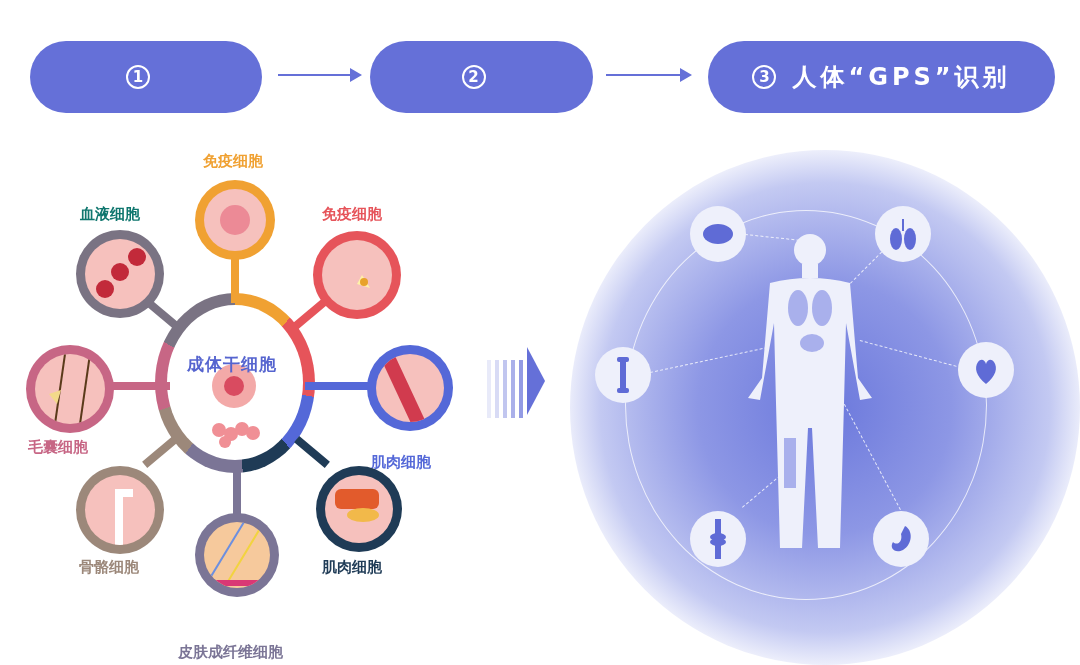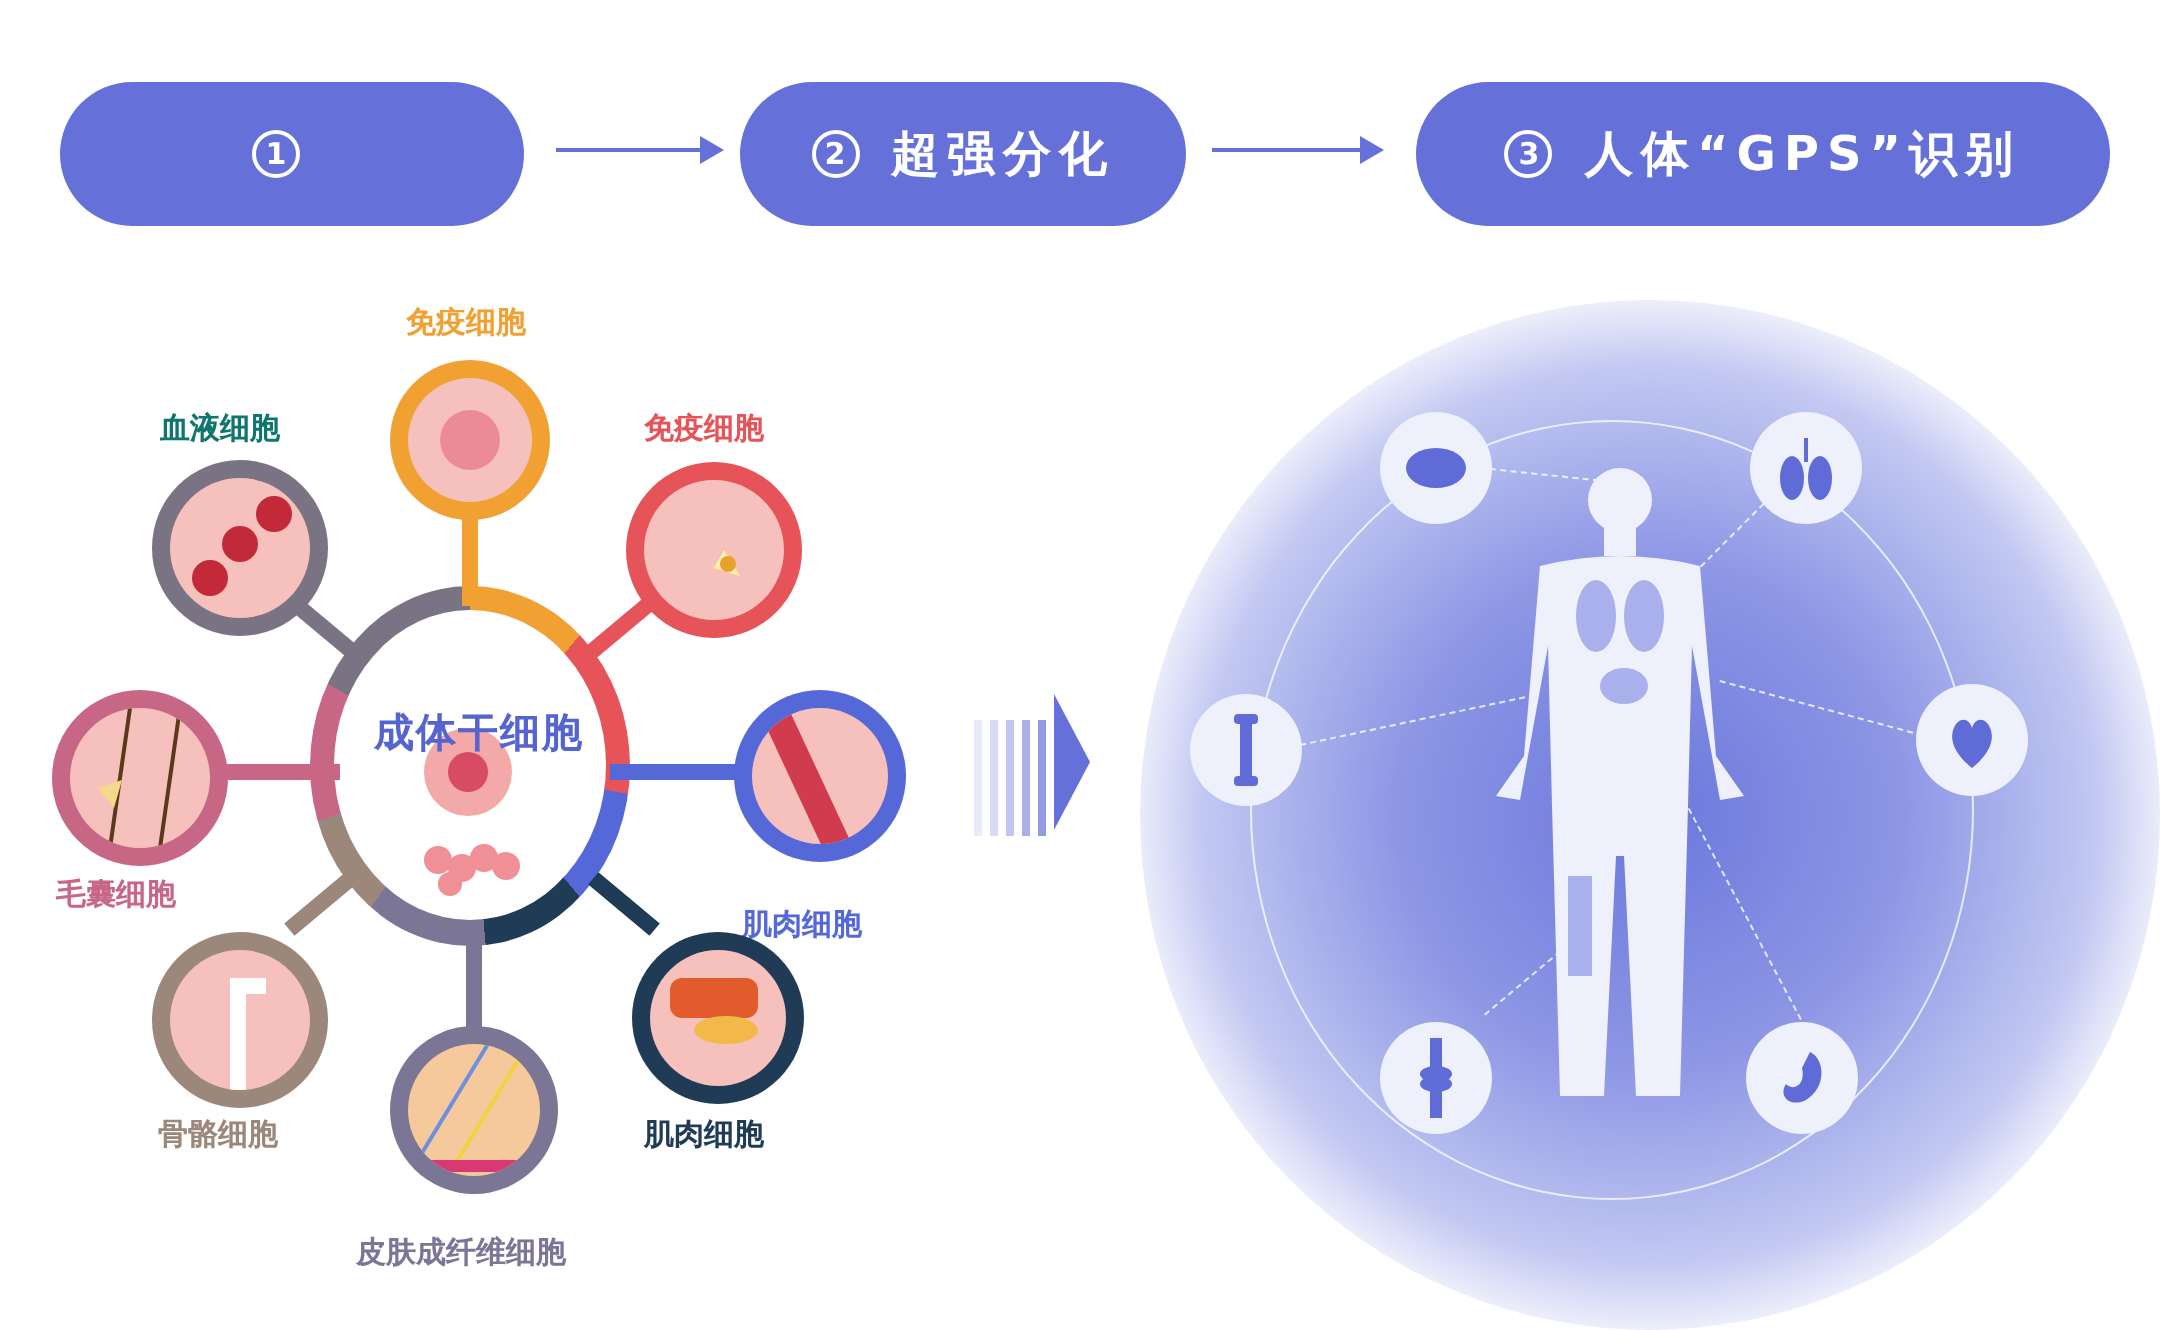--- a/index.html
+++ b/index.html
@@ -25,21 +25,21 @@
   .cell-node { position: absolute; border-radius: 50%; }
   .cell-node .inner { position: absolute; inset: 9px; border-radius: 50%; background: #f6c1bd; overflow: hidden; }
   .cell-label { position: absolute; font-size: 15px; font-weight: bold; white-space: nowrap; }
 
   .core {
     position: absolute; left: 167px; top: 305px; width: 136px; height: 155px; border-radius: 50%;
     background: #ffffff;
   }
   .core-ring { position: absolute; left: 155px; top: 293px; width: 160px; height: 180px; border-radius: 50%;
     background: conic-gradient(#f0a132 0 40deg, #e6545a 40deg 100deg, #5468d8 100deg 140deg, #1f3b56 140deg 175deg, #7b7596 175deg 215deg, #9c887a 215deg 250deg, #c76685 250deg 300deg, #7a7383 300deg 360deg); }
-  .core-title { position: absolute; left: 187px; top: 353px; font-size: 20px; font-weight: bold; color: #5564cf; letter-spacing: 1px; }
+  .core-title { position: absolute; left: 187px; top: 353px; font-size: 17px; font-weight: bold; color: #5564cf; letter-spacing: 1px; }
 
   .stripes { position: absolute; left: 487px; top: 360px; display: flex; gap: 4px; }
   .stripes span { width: 4px; height: 58px; background: #6570d8; }
   .tri { position: absolute; left: 527px; top: 347px; border-left: 18px solid #6570d8; border-top: 34px solid transparent; border-bottom: 34px solid transparent; }
 
   .glow { position: absolute; left: 570px; top: 150px; width: 510px; height: 515px; border-radius: 50%;
     background: radial-gradient(circle at 50% 50%, #6b78dc 0%, #8d97e5 35%, #c3c9f2 62%, rgba(255,255,255,0) 75%); }
   .orbit { position: absolute; left: 625px; top: 210px; width: 362px; height: 390px; border-radius: 50%; border: 1.5px solid rgba(255,255,255,0.75); }
   .organ { position: absolute; width: 56px; height: 56px; border-radius: 50%; background: #eef0fb;
     display: flex; align-items: center; justify-content: center; }
@@ -47,21 +47,20 @@
 </style>
 </head>
 <body>
 
 <div class="step-pill" style="left:30px;width:232px;">
   <span class="num">1</span>
 </div>
 <div class="arrow" style="left:278px;width:80px;"></div>
 <div class="step-pill" style="left:370px;width:223px;">
   <span class="num">2</span>
-  <span>超强分化</span>
 </div>
 <div class="arrow" style="left:606px;width:82px;"></div>
 <div class="step-pill" style="left:708px;width:347px;">
   <span class="num">3</span>
   <span>人体“GPS”识别</span>
 </div>
 
 <div>
   <div class="core-ring"></div>
   <div class="core">
@@ -112,21 +111,21 @@
   <div class="cell-label" style="left:322px;top:558px;color:#1f3b56;">肌肉细胞</div>
 
   <div class="cell-node" style="left:195px;top:513px;width:84px;height:84px;background:#7b7596;">
       <div class="inner" style="background:#f6c99c;"><svg width="66" height="66">
           <line x1="0" y1="66" x2="40" y2="0" stroke="#6c8fe0" stroke-width="2"></line>
           <line x1="20" y1="66" x2="60" y2="0" stroke="#f2d33f" stroke-width="2"></line>
           <rect x="10" y="58" width="46" height="6" fill="#d93875"></rect>
         </svg></div>
     </div>
   <div style="position:absolute;left:233px;top:460px;width:8px;height:55px;background:#7b7596;"></div>
-  <div class="cell-label" style="left:178px;top:617px;color:#7b7596;">皮肤成纤维细胞</div>
+  <div class="cell-label" style="left:178px;top:643px;color:#7b7596;">皮肤成纤维细胞</div>
 
   <div class="cell-node" style="left:76px;top:466px;width:88px;height:88px;background:#9c887a;">
       <div class="inner"><svg width="70" height="70">
           <rect x="30" y="14" width="8" height="56" fill="#fff"></rect>
           <rect x="30" y="14" width="18" height="8" fill="#fff"></rect>
         </svg></div>
     </div>
   <div style="position:absolute;left:140px;top:448px;width:40px;height:8px;background:#9c887a;transform:rotate(-40deg);"></div>
   <div class="cell-label" style="left:79px;top:558px;color:#9c887a;text-align:right;">骨骼细胞</div>
 

